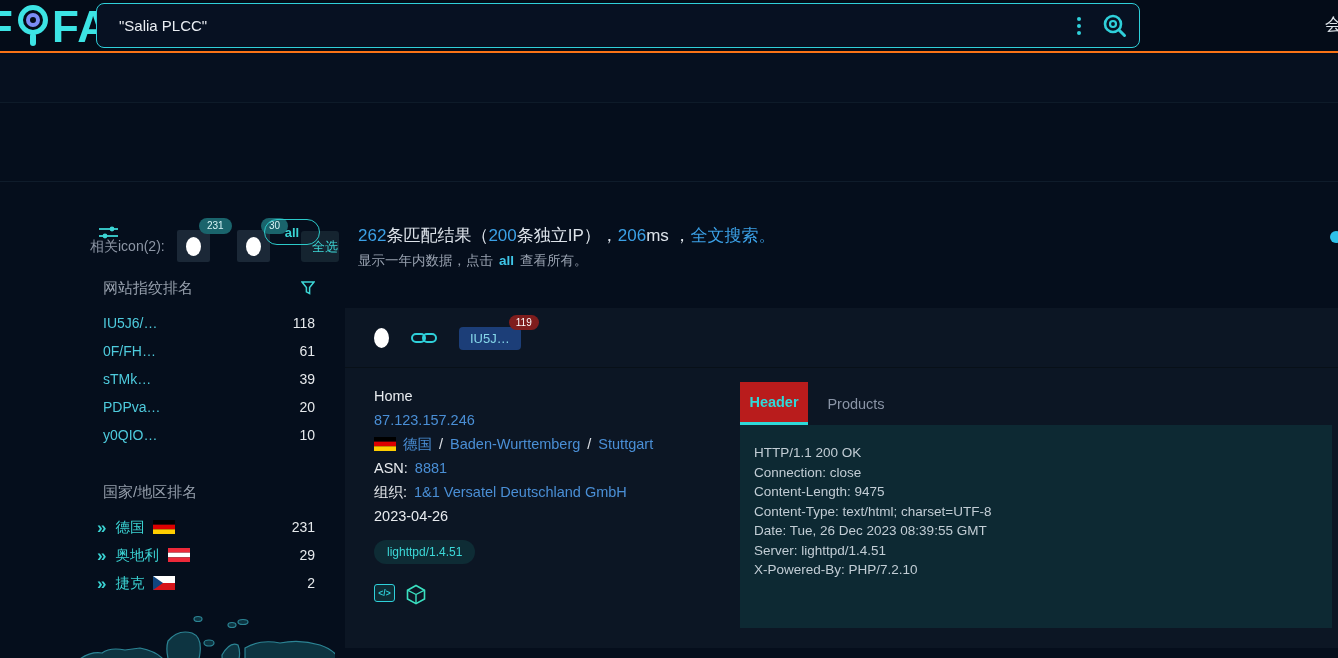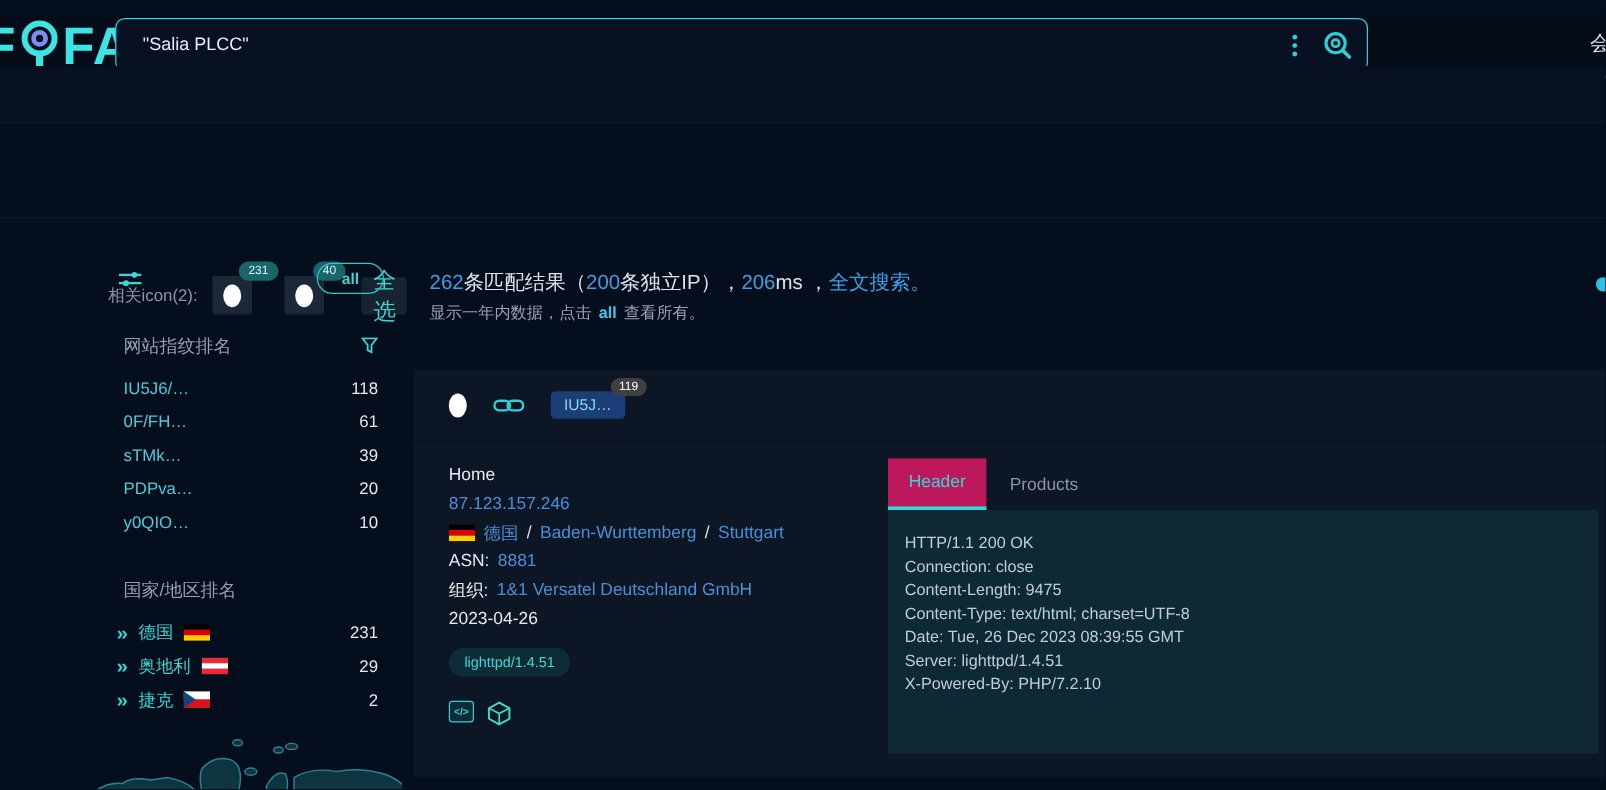--- a/index.html
+++ b/index.html
@@ -1,22 +1,22 @@
 <!DOCTYPE html>
 <html><head>
 <meta charset="utf-8">
 <style>
   * { margin:0; padding:0; box-sizing:border-box; }
   html,body { width:1338px; height:658px; overflow:hidden; background:#050e1c;
               font-family:"Liberation Sans", sans-serif; }
   #app { position:relative; width:1338px; height:658px; background:#050e1c; overflow:hidden; }
 
   
-  .top-header { position:absolute; left:0; top:12px; width:1338px; height:53px;
-                background:#040c18; border-bottom:2px solid #e5e5e5; }
+  .top-header { position:absolute; left:0; top:0; width:1338px; height:53px;
+                background:#040c18; border-bottom:2px solid #f97316; }
   .logo { position:absolute; left:-14px; top:2px; height:50px; display:flex; align-items:center;
           color:#3ce4e4; font-size:44px; font-weight:bold; letter-spacing:1px; }
   .logo-pin { margin:0 1px; display:block; }
   .search-box { position:absolute; left:96px; top:3px; width:1044px; height:45px;
                 background:#071122; border:1.5px solid #2fd0da; border-radius:8px;
                 display:flex; align-items:center; }
   .search-input { flex:1; height:100%; background:transparent; border:none; outline:none;
                   color:#e9edf2; font-size:15px; padding-left:22px;
                   font-family:"Liberation Sans", sans-serif; }
   .dots-menu { width:20px; height:24px; display:flex; flex-direction:column; align-items:center;
@@ -33,21 +33,21 @@
   
   .icon-row { position:absolute; left:0; top:104px; width:1338px; height:78px;
               border-bottom:1px solid #0f1c2b; }
   .icon-row-label { position:absolute; left:90px; top:134px; color:#8d96a5; font-size:14px; }
   .icon-tile { position:absolute; width:33px; height:32px; background:#1b2837; border-radius:2px;
                display:flex; align-items:center; justify-content:center; cursor:pointer; }
   .favicon-oval { width:15px; height:19px; background:#ffffff; border-radius:50%; }
   .tile-badge { position:absolute; background:#1a646c; color:#d8f4f6; font-size:10px;
                 border-radius:9px; padding:2px 8px; line-height:12px; }
   .select-all-btn { position:absolute; left:301px; top:127px; width:38px; height:31px;
-                    background:#152430; border-radius:3px; color:#3dd5d5; font-size:19px;
+                    background:#152430; border-radius:3px; color:#3dd5d5; font-size:13px;
                     display:flex; align-items:center; justify-content:center; cursor:pointer;padding-left:10px; }
 
   
   .sliders-icon { position:absolute; left:99px; top:224px; cursor:pointer; }
   .all-pill { position:absolute; left:264px; top:219px; width:56px; height:26px;
               border:1.5px solid #2cc9c9; border-radius:13px; color:#3ad3d3; font-size:13px;
               font-weight:bold; display:flex; align-items:center; justify-content:center; cursor:pointer; }
   .side-heading { position:absolute; left:103px; color:#97a0ad; font-size:15px; }
   .funnel-icon { position:absolute; left:301px; top:281px; cursor:pointer; }
   .rank-row { position:absolute; left:103px; width:212px; height:26px;
@@ -76,40 +76,40 @@
   
   .card { position:absolute; left:345px; top:308px; width:993px; height:340px; background:#0c1624; }
   .card-header { height:60px; display:flex; align-items:center; padding-left:29px;
                  border-bottom:1px solid #081018; }
   .card-fav { width:15px; height:20px; background:#fff; border-radius:50%; }
   .ip-port { color:#30e3c3; font-size:20.5px; font-weight:bold; margin-left:18px; cursor:pointer; }
   .chain-icon { margin-left:22px; cursor:pointer; display:flex; }
   .fp-badge-wrap { position:relative; margin-left:22px; }
   .fp-badge { background:#1c3e78; color:#86d8ea; font-size:13px; border-radius:4px;
               padding:4px 11px; cursor:pointer; }
-  .fp-badge-count { position:absolute; top:-14px; right:-18px; background:#404040; color:#fff;
+  .fp-badge-count { position:absolute; top:-14px; right:-18px; background:#7f1d1d; color:#fff;
                     font-size:10px; border-radius:9px; padding:2px 7px; }
 
   .card-left { position:absolute; left:29px; top:76px; width:340px; }
   .cl-row { height:24px; display:flex; align-items:center; gap:7px; font-size:14.5px; color:#e8ebef; }
   .link { color:#4a8fd6; cursor:pointer; }
   .sep { color:#dfe3e8; }
   .server-tag { display:inline-flex; align-items:center; margin-top:12px; background:#0e2c35;
                 color:#3cd8d8; font-size:12px; border-radius:12px; padding:5px 13px; cursor:pointer; }
   .card-icons { display:flex; gap:11px; margin-top:20px; }
   .code-icon { width:21px; height:18px; border:1.5px solid #2fd0da; border-radius:3px;
                background:#0e2c35; color:#2fd0da; font-size:8.5px; font-weight:bold;
                display:flex; align-items:center; justify-content:center; cursor:pointer; }
   .cube-icon { cursor:pointer; display:flex; }
 
   .card-right { position:absolute; left:395px; top:74px; width:592px; }
   .tabs { display:flex; height:43px; }
   .tab { height:43px; display:flex; align-items:center; justify-content:center;
          font-size:14.5px; cursor:pointer; }
-  .tab-active { width:82px; background:#be185d; color:#2fd9d9; font-weight:normal;
+  .tab-active { width:68px; background:#b91c1c; color:#2fd9d9; font-weight:bold;
                 border-bottom:3px solid #2fd9d9; }
   .tab-inactive { width:96px; color:#8a94a6; }
   .http-panel { width:592px; height:203px; background:#0d2933; padding:18px 14px; }
   .http-line { color:#c2cdd5; font-size:13.5px; line-height:19.5px; }
 </style>
 </head>
 <body>
 
 <div id="app">
 
@@ -149,21 +149,21 @@
     <span class="icon-row-label">相关icon(2):</span>
 
     <div class="icon-tile" style="left:177px; top:126px;">
       <div class="favicon-oval"></div>
     </div>
     <span class="tile-badge" style="left:199px; top:114px;">231</span>
 
     <div class="icon-tile" style="left:237px; top:126px;">
       <div class="favicon-oval"></div>
     </div>
-    <span class="tile-badge" style="left:261px; top:114px;">40</span>
+    <span class="tile-badge" style="left:261px; top:114px;">30</span>
 
     <div class="select-all-btn">全选</div>
   </div>
 
   <svg class="sliders-icon" width="19" height="17" viewBox="0 0 19 17">
     <line x1="0" y1="5" x2="19" y2="5" stroke="#3dd5d5" stroke-width="1.8"></line>
     <circle cx="13" cy="5" r="2.4" fill="#3dd5d5"></circle>
     <line x1="0" y1="12" x2="19" y2="12" stroke="#3dd5d5" stroke-width="1.8"></line>
     <circle cx="6" cy="12" r="2.4" fill="#3dd5d5"></circle>
   </svg>

